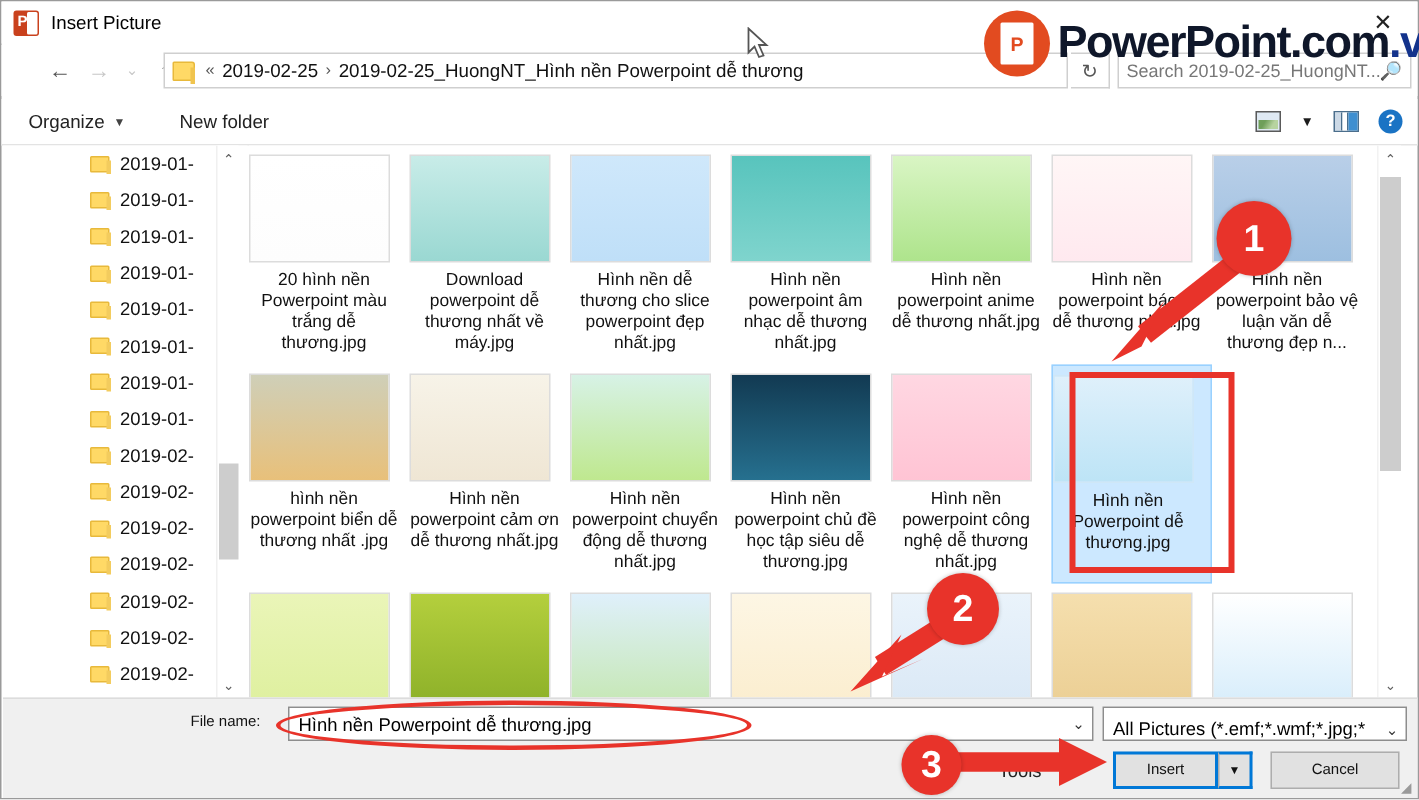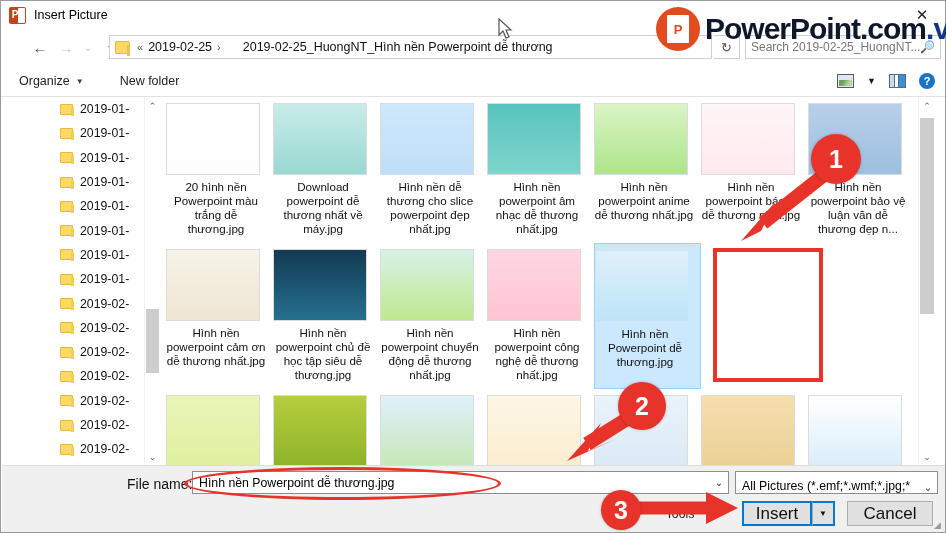--- a/index.html
+++ b/index.html
@@ -160,21 +160,21 @@
     background:#fff; border-left:1px solid #f2f2f2;
   }
   .fs-arrow { width:16px;height:17px;display:flex;align-items:center;justify-content:center;font-size:9px;color:#606060;}
   .fs-thumb { position:absolute; left:1px; top:21px; width:14px; height:196px; background:#cdcdcd; }
 
   
   .bottom {
     position:absolute; left:1px; top:464px; width:943px; height:67px;
     background:#f0f0f0; border-top:1px solid #dcdcdc;
   }
-  .fn-label { position:absolute; left:125px; top:10px; font-size:14px; color:#111; }
+  .fn-label { position:absolute; left:125px; top:10px; font-size:10px; color:#111; }
   .fn-input {
     position:absolute; left:190px; top:5px; width:537px; height:23px;
     border:1px solid #8d8d8d; background:#fff;
     display:flex; align-items:center; padding-left:6px; font-size:12.3px;
   }
   .fn-input .val { flex:1; }
   .fn-input .car { width:18px; text-align:center; font-size:10px; color:#333; }
   .ft-select {
     position:absolute; left:733px; top:5px; width:203px; height:23px;
     border:1px solid #8d8d8d; background:#fff;
@@ -183,21 +183,21 @@
   .ft-select .val { flex:1; white-space:nowrap; overflow:hidden; }
   .ft-select .car { width:18px; text-align:center; font-size:10px; color:#333; }
 
   .tools-btn {
     position:absolute; left:647px; top:36px; width:80px; height:23px;
     display:flex; align-items:center; justify-content:center;
     font-size:12.3px; color:#222;
   }
   .tools-btn .car { margin-left:10px; font-size:8px; }
   .btn {
-    position:absolute; height:25px; font-size:17px;
+    position:absolute; height:25px; font-size:10px;
     display:flex; align-items:center; justify-content:center;
     background:#e1e1e1; border:1px solid #adadad; color:#111;
   }
   .btn-insert { left:740px; top:35px; width:70px; background:#e1e1e1;
     border:2px solid #0078d7; }
   .btn-insert-arrow { left:810px; top:35px; width:23px; height:25px;
     border:2px solid #0078d7; border-left:1px solid #adadad; background:#e1e1e1;
     display:flex; align-items:center; justify-content:center; font-size:8px; }
   .btn-cancel { left:845px; top:35px; width:86px; }
   .grip { position:absolute; right:4px; bottom:2px; font-size:9px; color:#9a9a9a; }
@@ -260,21 +260,21 @@
     <div class="nav-btn">←</div>
     <div class="nav-btn disabled">→</div>
     <div class="nav-btn small disabled">⌄</div>
     <div class="nav-btn">↑</div>
 
     <div class="addr-box">
       <span class="addr-folder"></span>
       <span class="crumb-sep" style="margin-left:7px">«</span>
       <span class="crumb" style="margin-left:0">2019-02-25</span>
       <span class="crumb-sep">›</span>
-      <span class="crumb" style="margin-left:17px">2019-02-25_HuongNT_Hình nền Powerpoint dễ thương</span>
+      <span class="crumb" style="margin-left:0">2019-02-25_HuongNT_Hình nền Powerpoint dễ thương</span>
     </div>
 
     <div class="refresh-btn">↻</div>
 
     <div class="search-box">
       <span class="ph">Search 2019-02-25_HuongNT...</span>
       <span class="search-icon">🔍</span>
     </div>
   </div>
 
@@ -391,30 +391,34 @@
           <div class="thumb" style="background: linear-gradient(rgb(255, 246, 246), rgb(255, 233, 239));"></div>
           <div class="label">Hình nền powerpoint bác sĩ dễ thương nhất.jpg</div>
         </div>
         <div class="tile">
           <div class="thumb" style="background: linear-gradient(rgb(185, 207, 232), rgb(157, 191, 224));"></div>
           <div class="label">Hình nền powerpoint bảo vệ luận văn dễ thương đẹp n...</div>
         </div>
       </div>
       <div class="grid-row">
         <div class="tile">
+          <div class="thumb" style="background: linear-gradient(rgb(207, 207, 184), rgb(232, 192, 122));"></div>
+          <div class="label">hình nền powerpoint biển dễ thương nhất .jpg</div>
+        </div>
+        <div class="tile">
           <div class="thumb" style="background: linear-gradient(rgb(247, 243, 232), rgb(239, 230, 212));"></div>
           <div class="label">Hình nền powerpoint cảm ơn dễ thương nhất.jpg</div>
         </div>
         <div class="tile">
+          <div class="thumb" style="background: linear-gradient(rgb(215, 242, 230), rgb(191, 232, 143));"></div>
+          <div class="label">Hình nền powerpoint chuyển động dễ thương nhất.jpg</div>
+        </div>
+        <div class="tile">
           <div class="thumb" style="background: linear-gradient(rgb(18, 58, 82), rgb(38, 112, 143));"></div>
           <div class="label">Hình nền powerpoint chủ đề học tập siêu dễ thương.jpg</div>
-        </div>
-        <div class="tile">
-          <div class="thumb" style="background: linear-gradient(rgb(215, 242, 230), rgb(191, 232, 143));"></div>
-          <div class="label">Hình nền powerpoint chuyển động dễ thương nhất.jpg</div>
         </div>
         <div class="tile">
           <div class="thumb" style="background: linear-gradient(rgb(255, 215, 226), rgb(255, 196, 212));"></div>
           <div class="label">Hình nền powerpoint công nghệ dễ thương nhất.jpg</div>
         </div>
         <div class="tile selected">
           <div class="thumb" style="background: linear-gradient(rgb(223, 240, 251), rgb(189, 228, 246));"></div>
           <div class="label">Hình nền Powerpoint dễ thương.jpg</div>
         </div>
       </div>

